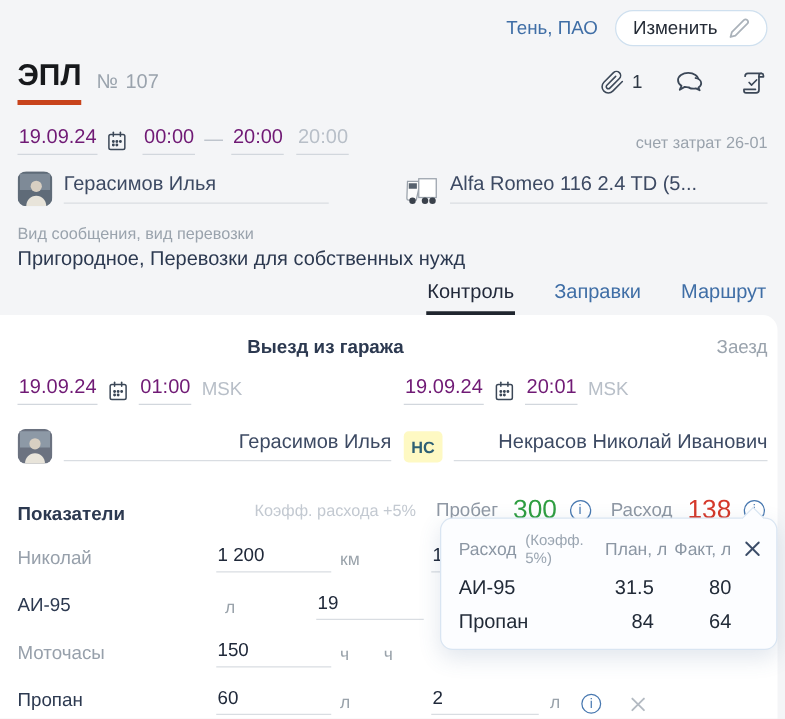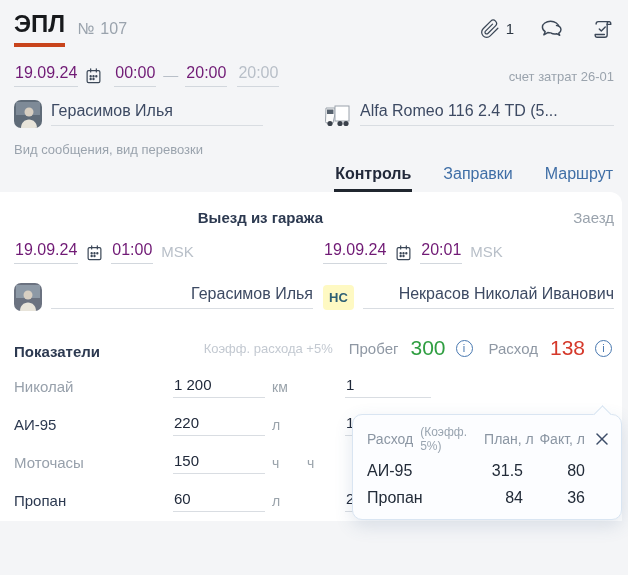--- a/index.html
+++ b/index.html
@@ -40,21 +40,21 @@
   .name-field { font-size:16px; color:#3d4a63; border-bottom:1px solid #d9dde2; padding-bottom:5px; cursor:text;
     white-space:nowrap; overflow:hidden; }
   .name-field.w1 { width:212px; }
   .name-field.w2 { flex:1; }
 
   .type-label { margin-top:14px; color:#9aa3ad; font-size:13px; }
   .type-value { margin-top:5px; color:#2c3950; font-size:16px; cursor:pointer; }
 
   .row-tabs { margin-top:8px; justify-content:flex-end; gap:30px; }
   .tab { font-size:16px; color:#3f6ea6; background:none; border:none; cursor:pointer; padding:0 1px 9px; }
-  .tab.active { color:#22293. ; color:#22293a; font-weight:700; border-bottom:3px solid #20262f; padding-bottom:6px; }
+  .tab.active { color:#22293. ; color:#22293a; font-weight:400; border-bottom:3px solid #20262f; padding-bottom:6px; }
 
   
   .card { margin-right:6px; height:329px; background:#ffffff; border-top-right-radius:12px;
     padding:17px 8px 0 14px; position:relative; }
   .cols { display:grid; grid-template-columns:309px 1fr; align-items:center;text-align:right; }
   .sec-title { font-size:15px; font-weight:bold; color:#2c3950; }
   .sec-title.muted { font-weight:normal; color:#9aa3ad; }
 
   .dt-row { margin-top:15px; }
   .dt-group { display:flex; align-items:flex-end; gap:8px; }
@@ -106,20 +106,31 @@
 
   svg { display:block; }
 </style>
 </head>
 <body>
 
 <div class="page">
 
   <div class="top">
 
+    <div class="row row-company">
+      <a class="company-link">Тень, ПАО</a>
+      <button class="edit-btn">
+        <span>Изменить</span>
+        <span>
+          <svg width="17" height="17" viewBox="0 0 24 24" fill="none" stroke="#aab2ba" stroke-width="2" stroke-linecap="round" stroke-linejoin="round">
+              <path d="M17 3a2.83 2.83 0 0 1 4 4L7.5 20.5 2 22l1.5-5.5L17 3z"></path>
+            </svg>
+        </span>
+      </button>
+    </div>
 
     <div class="row row-title">
       <span class="page-title">ЭПЛ</span>
       <span class="doc-number">
         <span>№</span>
         <span>107</span>
       </span>
       <span class="title-icons">
         <button class="icon-btn">
           <span>
@@ -194,20 +205,21 @@
               <circle cx="7" cy="23.5" r="2.6" fill="#3a414b"></circle>
               <circle cx="17" cy="23.5" r="2.6" fill="#3a414b"></circle>
               <circle cx="23" cy="23.5" r="2.6" fill="#3a414b"></circle>
             </svg>
         </span>
         <span class="name-field w2">Alfa Romeo 116 2.4 TD (5...</span>
       </span>
     </div>
 
     <div class="type-label">Вид сообщения, вид перевозки</div>
+    <div class="type-value">Пригородное, Перевозки для собственных нужд</div>
 
     <div class="row row-tabs">
       <button class="tab active">Контроль</button>
       <button class="tab">Заправки</button>
       <button class="tab">Маршрут</button>
     </div>
   </div>
 
   <div class="card">
 
@@ -286,21 +298,20 @@
 
     <div class="meter-row">
       <span class="m-label muted">Николай</span>
       <span class="m-field">1 200</span>
       <span class="m-unit1">км</span>
       <span class="m-field2">1</span>
       <span class="m-unit2"></span>
     </div>
     <div class="meter-row">
       <span class="m-label">АИ-95</span>
-      <span class="m-field">220</span>
       <span class="m-unit1">л</span>
       <span class="m-field2">19</span>
       <span class="m-unit2"></span>
     </div>
     <div class="meter-row">
       <span class="m-label muted">Моточасы</span>
       <span class="m-field">150</span>
       <span class="m-unit1">ч</span>
       <span class="m-unit2">ч</span>
     </div>
@@ -335,18 +346,18 @@
     </div>
     <div class="pop-row">
       <span class="pop-r-name">АИ-95</span>
       <span class="pop-r-plan">31.5</span>
       <span class="pop-r-fact">80</span>
       <span class="pop-r-sp"></span>
     </div>
     <div class="pop-row">
       <span class="pop-r-name">Пропан</span>
       <span class="pop-r-plan">84</span>
-      <span class="pop-r-fact">36</span>
+      <span class="pop-r-fact">64</span>
       <span class="pop-r-sp"></span>
     </div>
   </div>
 
 </div>
 
 </body></html>

